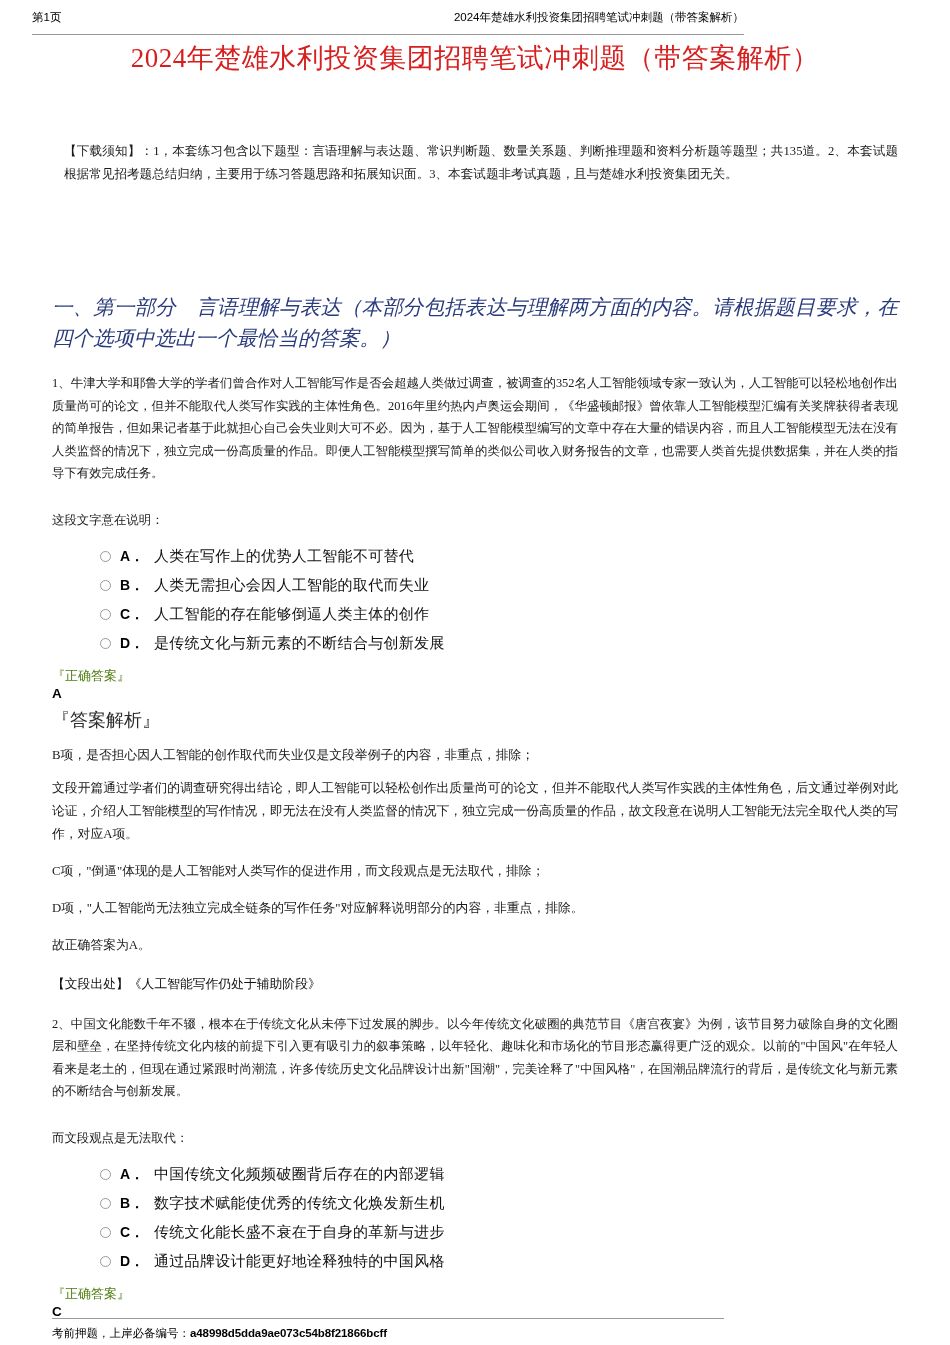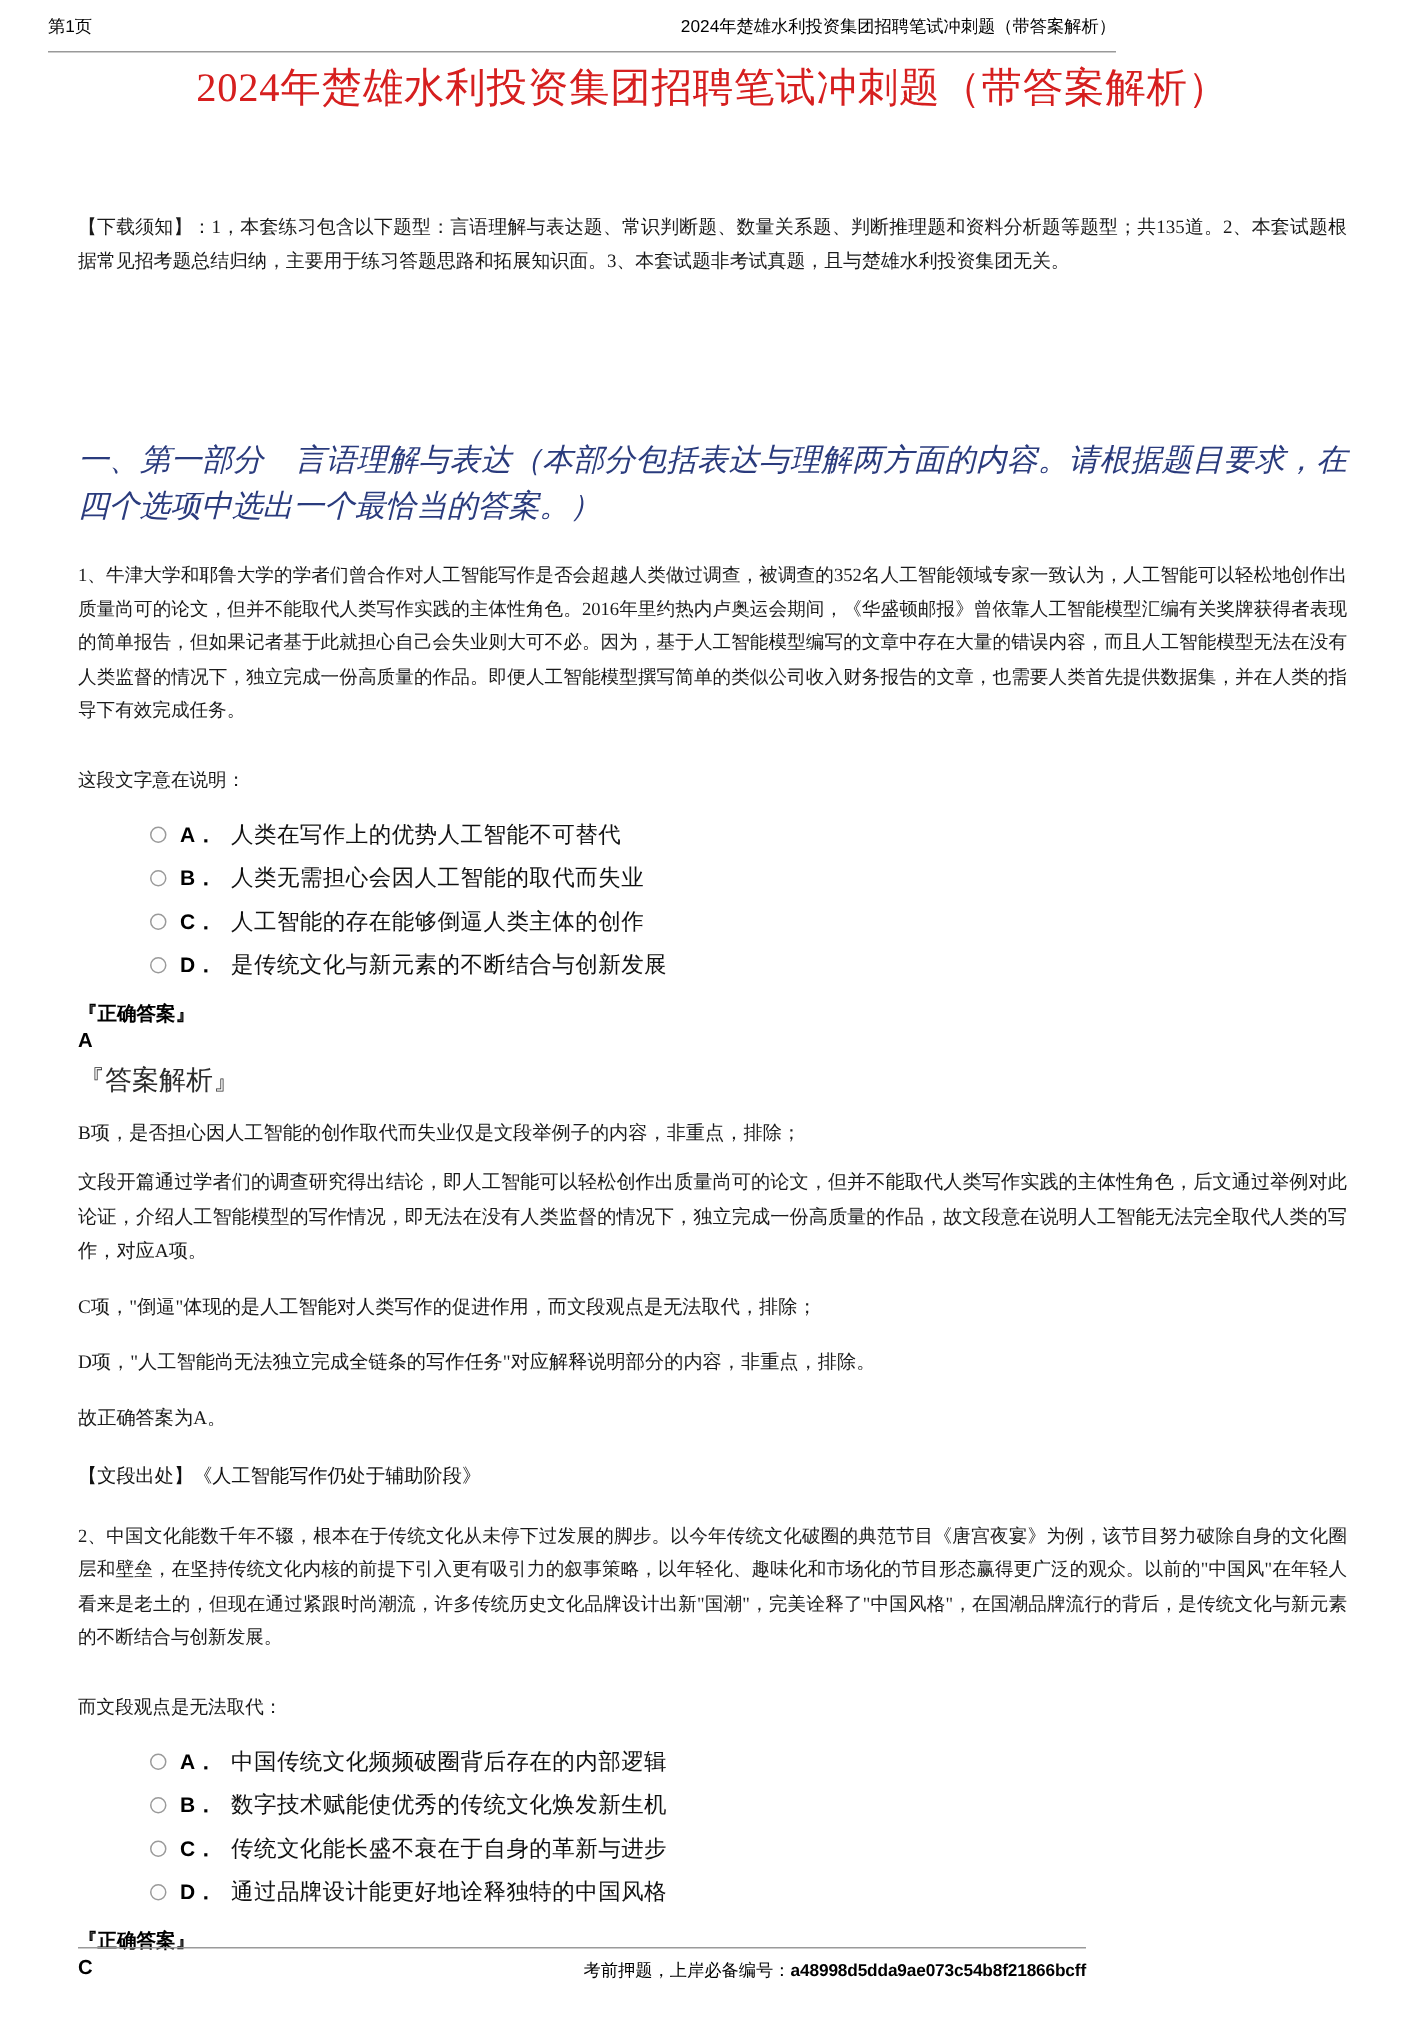--- a/index.html
+++ b/index.html
@@ -69,21 +69,21 @@
     top: 140px;
     left: 52px;
     width: 846px;
   }
 
   .notice {
     font-size: 12.6px;
     line-height: 23px;
     text-align: justify;
     color: #1a1a1a;
-    margin: 0 0 0 0;
+    margin: 0 0 0 12px;
     text-indent: 0;
   }
 
   .section-heading {
     color: #2a3b7d;
     font-size: 20.5px;
     line-height: 31px;
     margin: 106px 0 0 0;
     font-weight: normal;
     text-align: justify;
@@ -139,24 +139,23 @@
     flex: 0 0 auto;
   }
   .option-text {
     font-size: 15px;
     color: #111111;
     letter-spacing: 0.3px;
   }
 
   .ans-label {
     font-size: 13px;
-    color: #000000;
+    color: #4d7c0f;
     margin: 10px 0 0 0;
     line-height: 19px;
-    font-weight: bold;
   }
   .ans-value {
     font-family: "Liberation Sans", "DejaVu Sans", sans-serif;
     font-size: 13.5px;
     font-weight: bold;
     color: #000000;
     margin: 0;
     line-height: 18px;
   }
   .explain-label {
@@ -181,26 +180,26 @@
     color: #111111;
     margin: 16px 0 0 0;
     font-weight: normal;
   }
 
   
   .page-footer {
     position: absolute;
     left: 52px;
     right: 52px;
-    bottom: 24px;
+    bottom: 4px;
     border-top: 1px solid #9a9a9a;
     padding-top: 7px;
     display: flex;
     align-items: center;
-    justify-content: flex-end;
+    justify-content: flex-start;
     font-size: 11.5px;
     font-family: "Liberation Sans", "DejaVu Sans", sans-serif;
     color: #000000;
   }
   .footer-right {
     white-space: nowrap;
   }
   .footer-code {
     font-family: "Liberation Sans", "DejaVu Sans", sans-serif;
     font-weight: bold;

